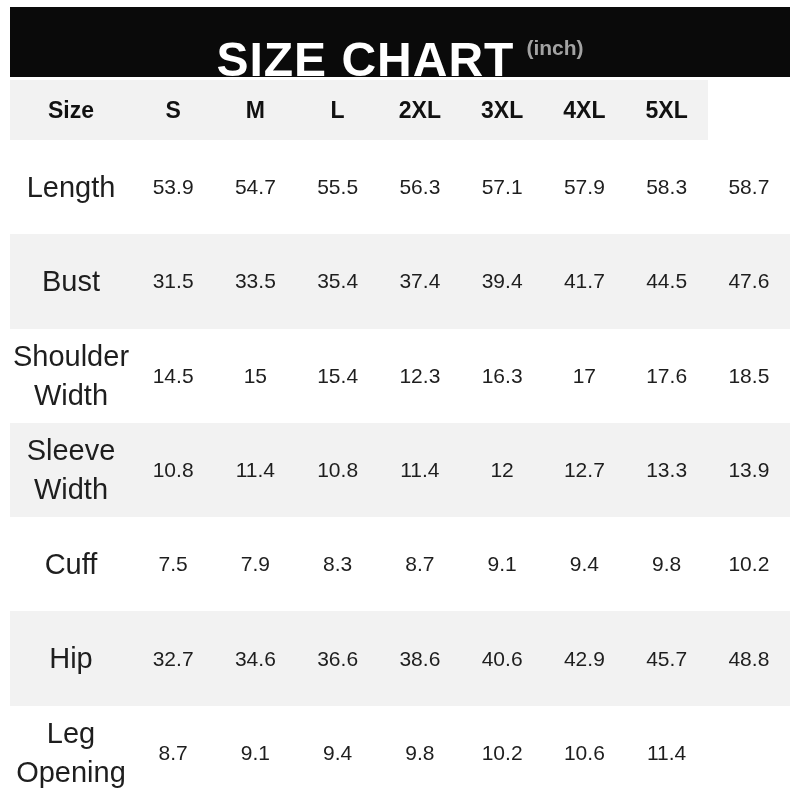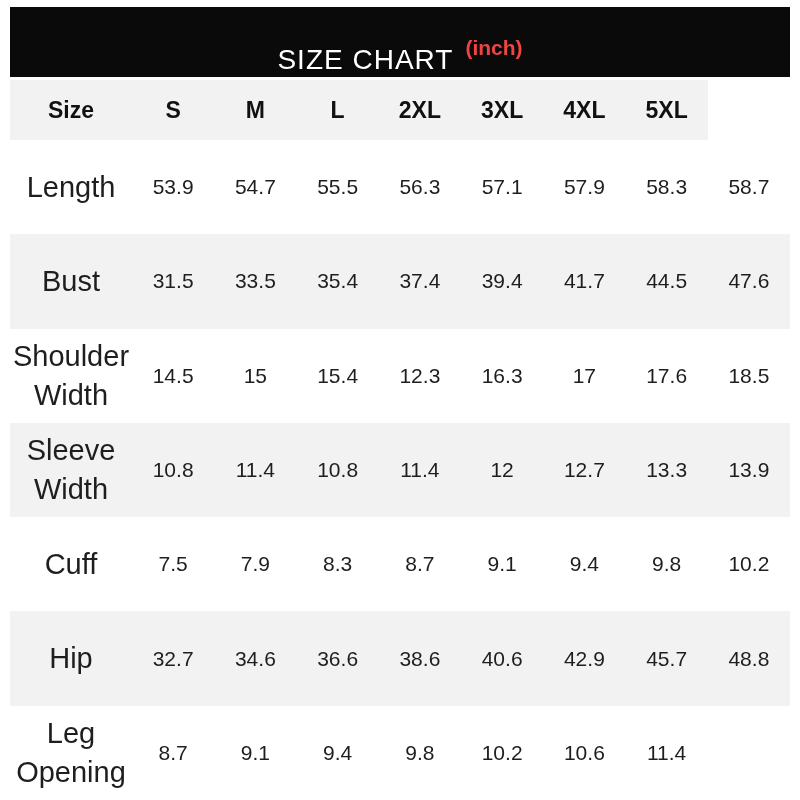--- a/index.html
+++ b/index.html
@@ -12,28 +12,28 @@
     margin: 7px 10px 3px 10px;
     height: 70px;
     background: #0a0a0a;
     display: flex;
     align-items: center;
     justify-content: center;
     gap: 12px;
   }
   .banner .title {
     color: #ffffff;
-    font-size: 28px;
-    font-weight: normal;
+    font-size: 48px;
+    font-weight: bold;
     letter-spacing: 1px;
     line-height: 1;
     margin-top: 36px;
   }
   .banner .unit {
-    color: #ef4444;
+    color: #a3a3a3;
     font-size: 21px;
     font-weight: bold;
     line-height: 1;
     margin-top: 10px;
     text-align: center;
   }
 
   .grid-row {
     display: grid;
     grid-template-columns: 122px repeat(8, 1fr);

